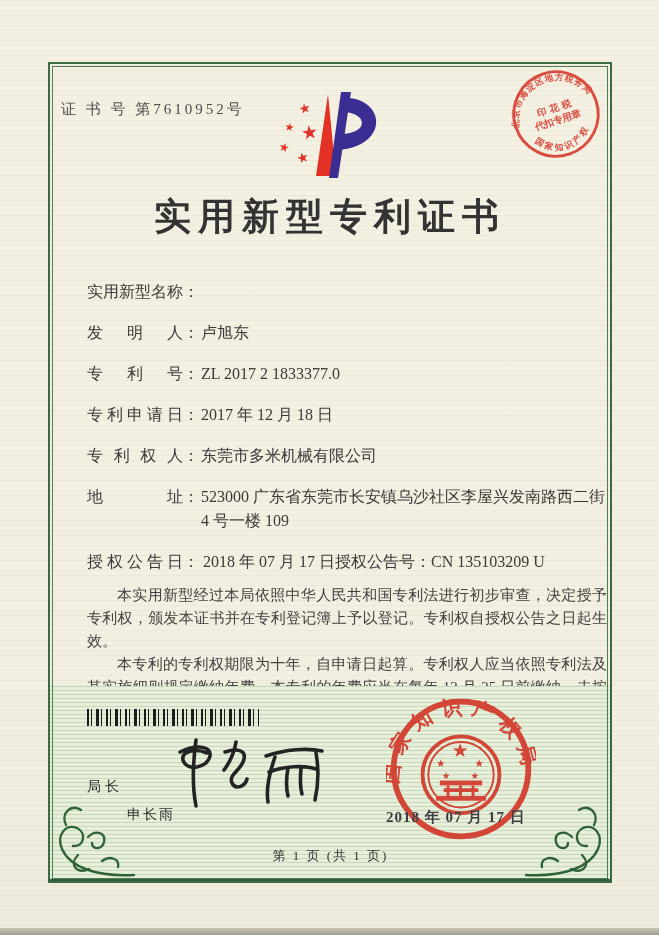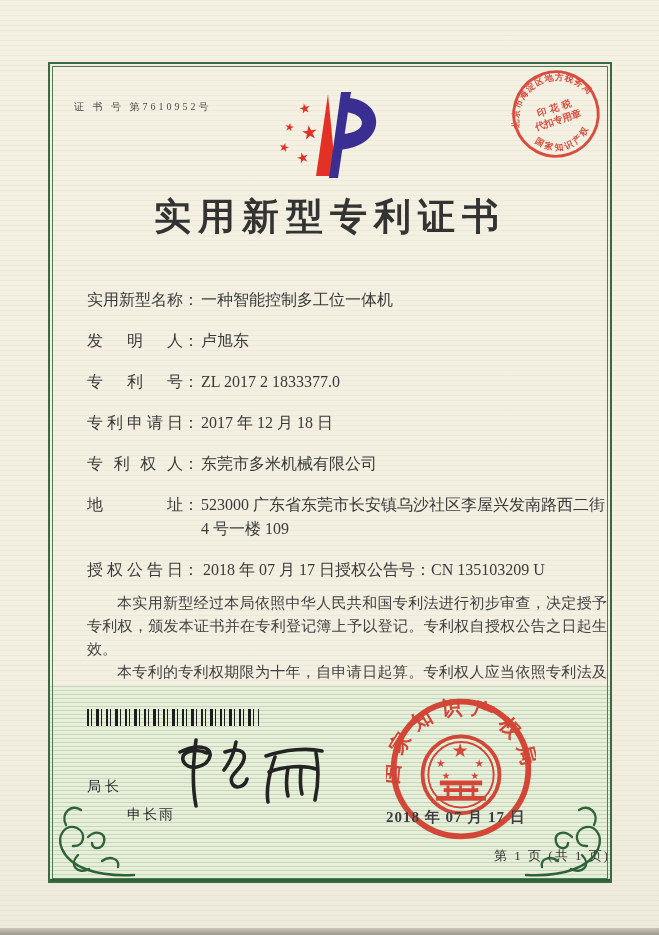--- a/index.html
+++ b/index.html
@@ -22,30 +22,30 @@
   }
   .frame {
     position:absolute; left:48px; top:62px; width:564px; height:821px;
     border:2px solid #3a6a42;
   }
   .frame::before {
     content:""; position:absolute; inset:2px;
     border:1px solid #4d7c52; pointer-events:none; z-index:5;
   }
   .cert-no {
-    position:absolute; left:24px; top:36px;
-    font-size:10px; letter-spacing:3px; color:#4a4a4a;
+    position:absolute; left:11px; top:36px;
+    font-size:15px; letter-spacing:3px; color:#4a4a4a;
   }
   .logo { position:absolute; left:216px; top:24px; }
   .title {
     position:absolute; left:0; right:0; top:128px; text-align:center;
     font-size:37px; font-weight:bold; letter-spacing:7px; color:#333;
   }
   .content { position:absolute; left:37px; top:216px; width:520px; font-size:16px; }
-  .f-row { margin-bottom:17px; line-height:24px; display:flex;margin-top:8px; }
+  .f-row { margin-bottom:17px; line-height:24px; display:flex; }
   .f-label { display:inline-block; width:96px; text-align:justify; text-align-last:justify; flex:none; }
   .f-colon { flex:none; }
   .f-value { flex:1; padding-left:2px; }
   .grant-row { position:relative; margin-bottom:0; line-height:24px; height:24px; }
   .grant-right { position:absolute; left:248px; top:0; white-space:nowrap; }
   .paras { margin-top:10px; font-size:15px; line-height:23px; text-align:justify; color:#414141; }
   .paras p { text-indent:2em; }
   .band {
     position:absolute; left:0; right:0; bottom:0; height:195px; z-index:1;
     background:
@@ -65,21 +65,21 @@
   .director .d-title { letter-spacing:4px; margin-bottom:10px; }
   .director .d-name  { letter-spacing:2px;margin-left:40px; }
   .signature { position:absolute; left:112px; top:40px; }
   .seal { position:absolute; left:336px; top:8px; }
   .seal-date {
     position:absolute; left:336px; top:122px; z-index:3;
     font-size:15px; font-weight:bold; color:#3c3c40; letter-spacing:1px;
     text-shadow:0 0 1px rgba(255,255,255,.4);
   }
   .footer {
-    position:absolute; left:1px; right:0; bottom:14px; text-align:right;
+    position:absolute; left:1px; right:0; bottom:14px; text-align:center;
     font-size:13px; letter-spacing:2px; color:#333;
   }
   .flourish { position:absolute; bottom:-2px; z-index:2; }
   .flourish.left { left:-6px; }
   .flourish.right { right:-6px; transform:scaleX(-1); }
   .stamp { position:absolute; left:508px; top:66px; z-index:9; opacity:.95; }
 </style>
 </head>
 <body>
 
@@ -100,21 +100,20 @@
       <path d="M82,10 C118,12 124,56 74,62 L77,46 C103,44 101,26 79,24 Z" fill="#3b2e92"></path>
     </svg>
 
     <div class="title">实用新型专利证书</div>
 
     <div class="content">
 
       <div class="f-row">
         <span class="f-label">实用新型名称</span>
           <span class="f-colon">：</span>
-        <span class="f-value">一种智能控制多工位一体机</span>
       </div>
       <div class="f-row">
         <span class="f-label">发明人</span>
           <span class="f-colon">：</span>
         <span class="f-value">卢旭东</span>
       </div>
       <div class="f-row">
         <span class="f-label">专利号</span>
           <span class="f-colon">：</span>
         <span class="f-value">ZL 2017 2 1833377.0</span>

